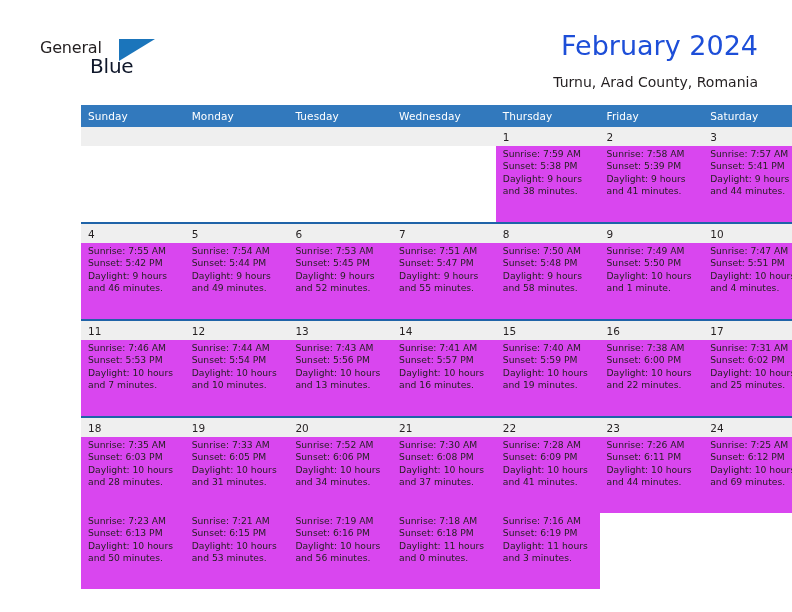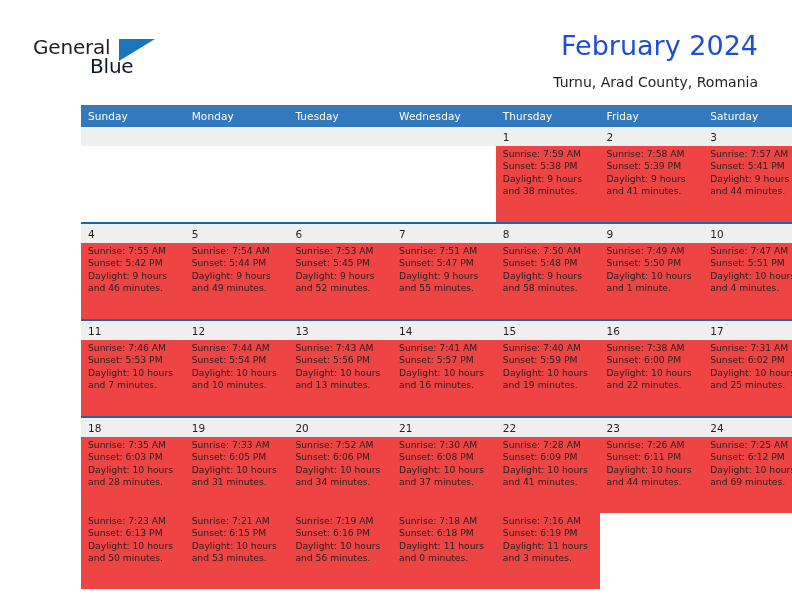--- a/index.html
+++ b/index.html
@@ -32,23 +32,23 @@
   }
   .logo {
     position: absolute;
     left: 33px;
     top: 36px;
     width: 180px;
     height: 50px;
   }
   .logo-general {
     position: absolute;
-    left: 0;
+    left: 7px;
     top: 0;
-    font-size: 20px;
+    font-size: 16px;
     letter-spacing: -0.2px;
     color: #231f20;
     font-family: "DejaVu Sans", sans-serif;
     font-weight: 400;
     line-height: 23px;
   }
   .logo-blue {
     position: absolute;
     left: 57px;
     top: 19px;
@@ -124,21 +124,21 @@
     padding: 4px 0 3px 7px;
     vertical-align: top;
     height: 12px;
     font-family: "DejaVu Sans", sans-serif;
     border-top: 2px solid #1f63a8;
   }
   tbody tr.week-daynum.first td {
     border-top: none;
   }
   tbody tr.week-body td {
-    background: #ef4444;
+    background: #d946ef;
     font-size: 9.2px;
     color: #231f20;
     padding: 2px 6px 12px 7px;
     vertical-align: top;
     line-height: 12.4px;
     height: 62px;
     font-family: "DejaVu Sans", sans-serif;
   }
   td.empty { background: #efefef; }
   tbody tr.week-body td.empty { background: #ffffff; }

